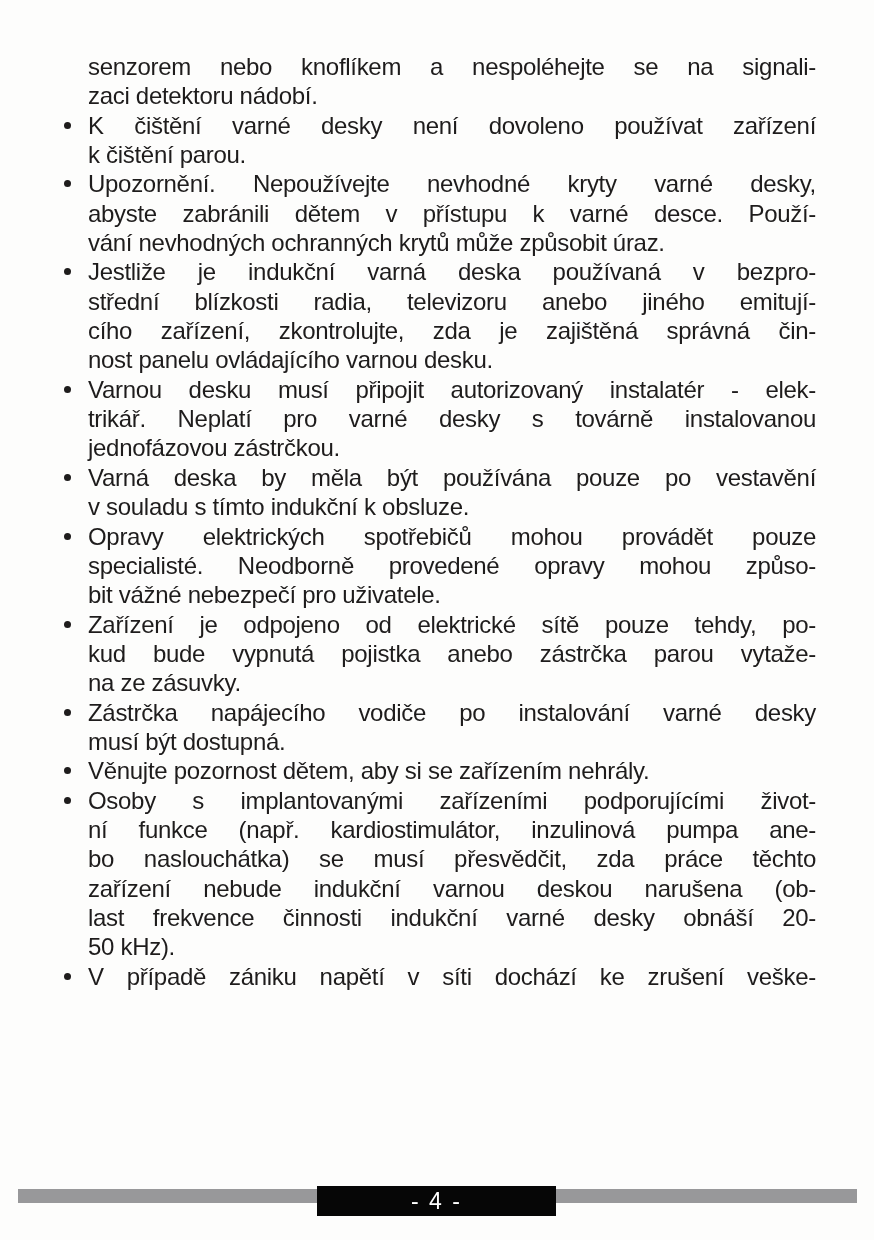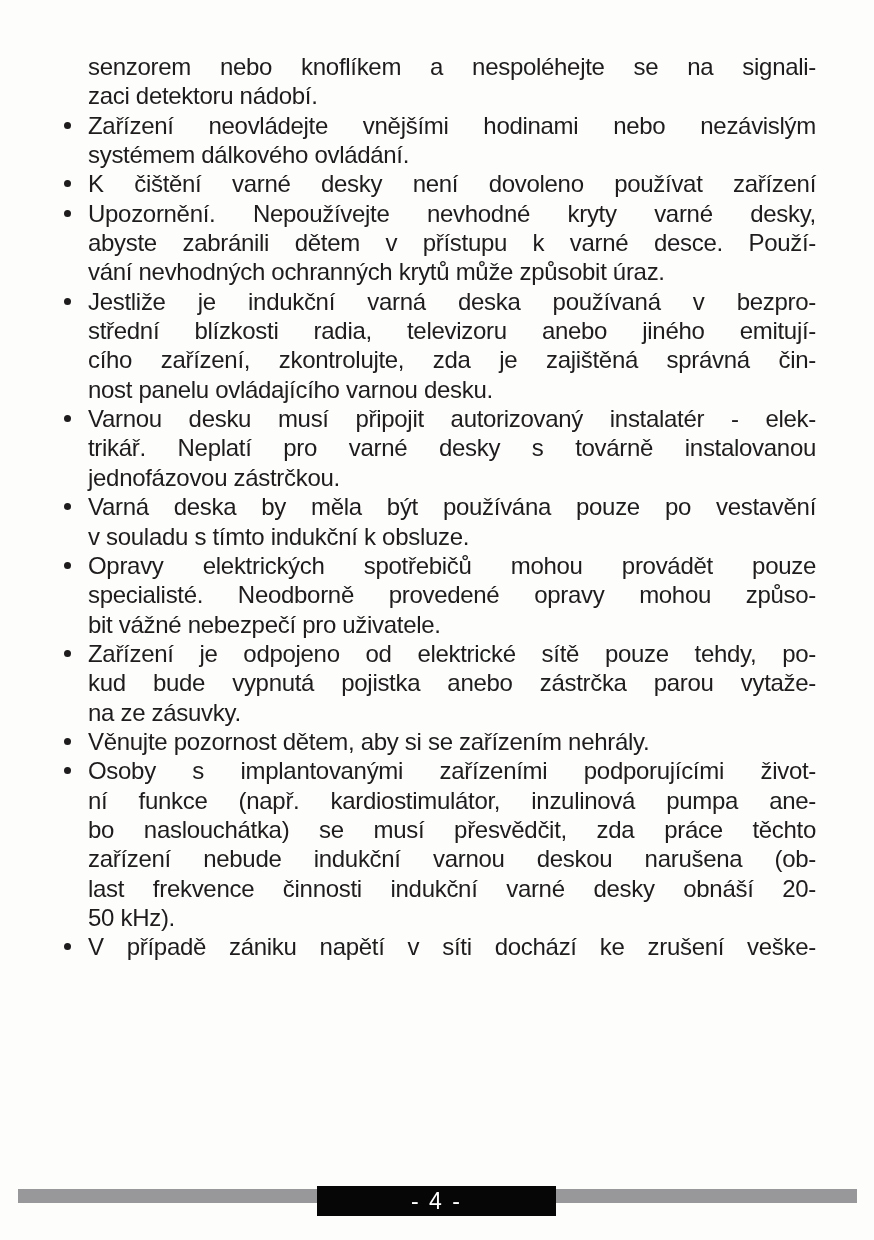--- a/index.html
+++ b/index.html
@@ -53,26 +53,22 @@
 <body>
 
 <div class="page">
   <div class="content">
       <div class="para">
         <div class="ln">senzorem nebo knoflíkem a nespoléhejte se na signali-</div>
         <div class="ln last">zaci detektoru nádobí.</div>
       </div>
       <div class="para">
         <span class="bullet"></span>
-        <div class="ln">Zařízení neovládejte vnějšími hodinami nebo nezávislým</div>
-        <div class="ln last">systémem dálkového ovládání.</div>
-      </div>
-      <div class="para">
-        <span class="bullet"></span>
         <div class="ln">K čištění varné desky není dovoleno používat zařízení</div>
+        <div class="ln last">k čištění parou.</div>
       </div>
       <div class="para">
         <span class="bullet"></span>
         <div class="ln">Upozornění. Nepoužívejte nevhodné kryty varné desky,</div>
         <div class="ln">abyste zabránili dětem v přístupu k varné desce. Použí-</div>
         <div class="ln last">vání nevhodných ochranných krytů může způsobit úraz.</div>
       </div>
       <div class="para">
         <span class="bullet"></span>
         <div class="ln">Jestliže je indukční varná deska používaná v bezpro-</div>
@@ -98,20 +94,25 @@
         <div class="ln last">bit vážné nebezpečí pro uživatele.</div>
       </div>
       <div class="para">
         <span class="bullet"></span>
         <div class="ln">Zařízení je odpojeno od elektrické sítě pouze tehdy, po-</div>
         <div class="ln">kud bude vypnutá pojistka anebo zástrčka parou vytaže-</div>
         <div class="ln last">na ze zásuvky.</div>
       </div>
       <div class="para">
         <span class="bullet"></span>
+        <div class="ln">Zástrčka napájecího vodiče po instalování varné desky</div>
+        <div class="ln last">musí být dostupná.</div>
+      </div>
+      <div class="para">
+        <span class="bullet"></span>
         <div class="ln last">Věnujte pozornost dětem, aby si se zařízením nehrály.</div>
       </div>
       <div class="para">
         <span class="bullet"></span>
         <div class="ln">Osoby s implantovanými zařízeními podporujícími život-</div>
         <div class="ln">ní funkce (např. kardiostimulátor, inzulinová pumpa ane-</div>
         <div class="ln">bo naslouchátka) se musí přesvědčit, zda práce těchto</div>
         <div class="ln">zařízení nebude indukční varnou deskou narušena (ob-</div>
         <div class="ln">last frekvence činnosti indukční varné desky obnáší 20-</div>
         <div class="ln last">50 kHz).</div>

